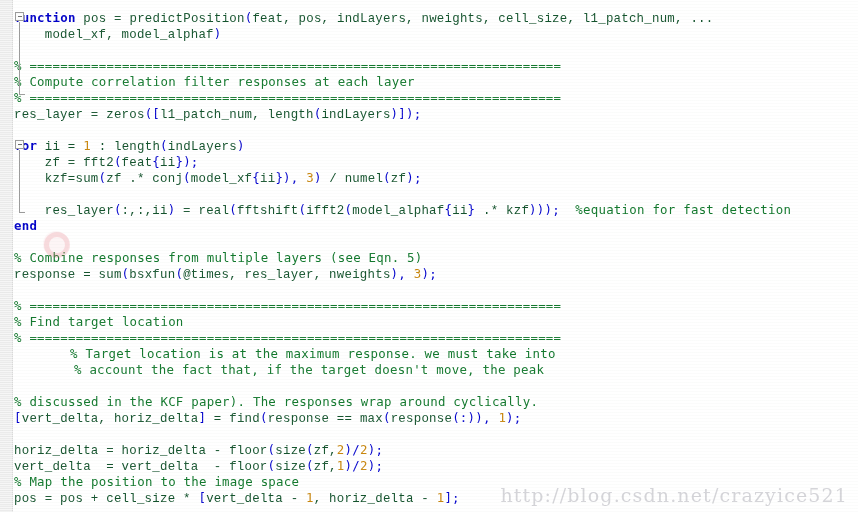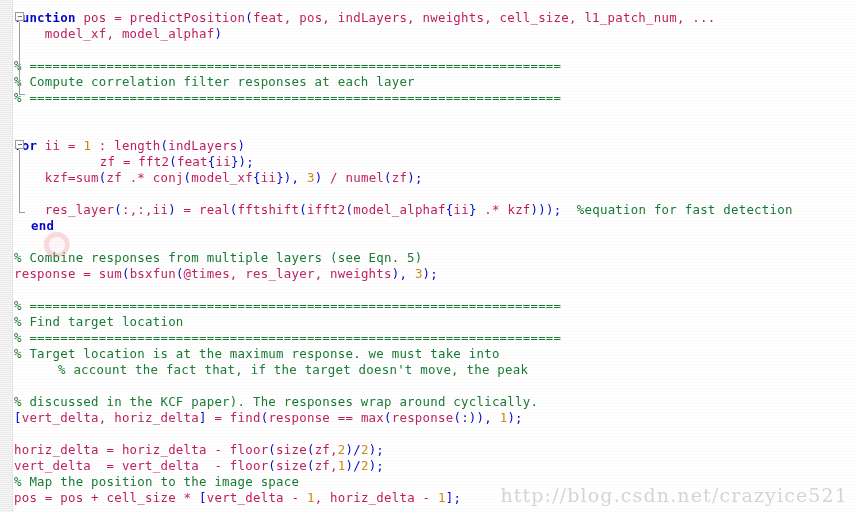--- a/index.html
+++ b/index.html
@@ -59,21 +59,21 @@
     white-space: pre;
     color: #000000;
     letter-spacing: 0.02em;
   }
 
   
   .kw      { color: #0000c8; font-weight: bold; }
   .cmt     { color: #12782d; }
   .num     { color: #c8860d; }
   .pun     { color: #0000cc; }
-  .plain   { color: #be185d; }
+  .plain   { color: #14532d; font-family: Liberation Mono, monospace; }
 
   
   .fold {
     position: absolute;
     left: 0;
     width: 24px;
   }
   .fold-box {
     position: absolute;
     width: 9px; height: 9px;
@@ -153,36 +153,37 @@
     <div class="gutter-inner"></div>
   </div>
 
   <div class="code" id="code-area">
       <div class="line" style="top: 10px; left: 0px;"><span class="kw">function</span><span class="plain"> pos = predictPosition</span><span class="pun">(</span><span class="plain">feat, pos, indLayers, nweights, cell_size, l1_patch_num, ...</span></div>
       <div class="line" style="top: 26px; left: 0px;"><span class="plain">    model_xf, model_alphaf</span><span class="pun">)</span></div>
       <div class="line" style="top: 42px; left: 0px;"><span class="plain"></span></div>
       <div class="line" style="top: 58px; left: 0px;"><span class="cmt">% =====================================================================</span></div>
       <div class="line" style="top: 74px; left: 0px;"><span class="cmt">% Compute correlation filter responses at each layer</span></div>
       <div class="line" style="top: 90px; left: 0px;"><span class="cmt">% =====================================================================</span></div>
+      <div class="line" style="top: 106px; left: 0px;"><span class="plain">res_layer = zeros</span><span class="pun">([</span><span class="plain">l1_patch_num, length</span><span class="pun">(</span><span class="plain">indLayers</span><span class="pun">)]);</span></div>
       <div class="line" style="top: 122px; left: 0px;"><span class="plain"></span></div>
       <div class="line" style="top: 138px; left: 0px;"><span class="kw">for</span><span class="plain"> ii = </span><span class="num">1</span><span class="plain"> : length</span><span class="pun">(</span><span class="plain">indLayers</span><span class="pun">)</span></div>
-      <div class="line" style="top: 154px; left: 16px; padding-left: 39px;"><span class="plain">    zf = fft2</span><span class="pun">(</span><span class="plain">feat</span><span class="pun">{</span><span class="plain">ii</span><span class="pun">});</span></div>
+      <div class="line" style="top: 154px; left: 0px;"><span class="plain">    zf = fft2</span><span class="pun">(</span><span class="plain">feat</span><span class="pun">{</span><span class="plain">ii</span><span class="pun">});</span></div>
       <div class="line" style="top: 170px; left: 0px;"><span class="plain">    kzf=sum</span><span class="pun">(</span><span class="plain">zf .* conj</span><span class="pun">(</span><span class="plain">model_xf</span><span class="pun">{</span><span class="plain">ii</span><span class="pun">}),</span><span class="plain"> </span><span class="num">3</span><span class="pun">)</span><span class="plain"> / numel</span><span class="pun">(</span><span class="plain">zf</span><span class="pun">);</span></div>
       <div class="line" style="top: 186px; left: 0px;"><span class="plain"></span></div>
       <div class="line" style="top: 202px; left: 0px;"><span class="plain">    res_layer</span><span class="pun">(</span><span class="plain">:,:,ii</span><span class="pun">)</span><span class="plain"> = real</span><span class="pun">(</span><span class="plain">fftshift</span><span class="pun">(</span><span class="plain">ifft2</span><span class="pun">(</span><span class="plain">model_alphaf</span><span class="pun">{</span><span class="plain">ii</span><span class="pun">}</span><span class="plain"> .* kzf</span><span class="pun">)));</span><span class="plain">  </span><span class="cmt">%equation for fast detection</span></div>
-      <div class="line" style="top: 218px; left: 17px;"><span class="kw">end</span></div>
+      <div class="line" style="top: 218px; left: 0px;"><span class="kw">end</span></div>
       <div class="line" style="top: 234px; left: 0px;"><span class="plain"></span></div>
       <div class="line" style="top: 250px; left: 0px;"><span class="cmt">% Combine responses from multiple layers (see Eqn. 5)</span></div>
       <div class="line" style="top: 266px; left: 0px; text-align: right;"><span class="plain">response = sum</span><span class="pun">(</span><span class="plain">bsxfun</span><span class="pun">(</span><span class="plain">@times, res_layer, nweights</span><span class="pun">),</span><span class="plain"> </span><span class="num">3</span><span class="pun">);</span></div>
       <div class="line" style="top: 282px; left: 0px;"><span class="plain"></span></div>
       <div class="line" style="top: 298px; left: 0px;"><span class="cmt">% =====================================================================</span></div>
       <div class="line" style="top: 314px; left: 0px;"><span class="cmt">% Find target location</span></div>
       <div class="line" style="top: 330px; left: 0px;"><span class="cmt">% =====================================================================</span></div>
-      <div class="line" style="top: 346px; left: 0px;"><span class="cmt">% Target location is at the maximum response. we must take into</span></div>
-      <div class="line" style="top: 362px; left: 0px; padding-left: 44px;"><span class="cmt">% account the fact that, if the target doesn't move, the peak</span></div>
+      <div class="line" style="top: 346px; left: 8px; padding-left: 48px;"><span class="cmt">% Target location is at the maximum response. we must take into</span></div>
+      <div class="line" style="top: 362px; left: 16px; padding-left: 44px;"><span class="cmt">% account the fact that, if the target doesn't move, the peak</span></div>
       <div class="line" style="top: 394px; left: 0px;"><span class="cmt">% discussed in the KCF paper). The responses wrap around cyclically.</span></div>
       <div class="line" style="top: 410px; left: 0px;"><span class="pun">[</span><span class="plain">vert_delta, horiz_delta</span><span class="pun">]</span><span class="plain"> = find</span><span class="pun">(</span><span class="plain">response == max</span><span class="pun">(</span><span class="plain">response</span><span class="pun">(:)),</span><span class="plain"> </span><span class="num">1</span><span class="pun">);</span></div>
       <div class="line" style="top: 426px; left: 0px; margin-top: 32px;"><span class="plain">vert_delta  = vert_delta  - floor</span><span class="pun">(</span><span class="plain">size</span><span class="pun">(</span><span class="plain">zf,</span><span class="num">1</span><span class="pun">)</span><span class="pun">/</span><span class="num">2</span><span class="pun">);</span></div>
       <div class="line" style="top: 442px; left: 0px;"><span class="plain">horiz_delta = horiz_delta - floor</span><span class="pun">(</span><span class="plain">size</span><span class="pun">(</span><span class="plain">zf,</span><span class="num">2</span><span class="pun">)</span><span class="pun">/</span><span class="num">2</span><span class="pun">);</span></div>
       <div class="line" style="top: 458px; left: 0px;"><span class="plain"></span></div>
       <div class="line" style="top: 474px; left: 0px;"><span class="cmt">% Map the position to the image space</span></div>
       <div class="line" style="top: 490px; left: 0px;"><span class="plain">pos = pos + cell_size * </span><span class="pun">[</span><span class="plain">vert_delta - </span><span class="num">1</span><span class="plain">, horiz_delta - </span><span class="num">1</span><span class="pun">];</span></div>
     </div>
 
   <div class="fold">

